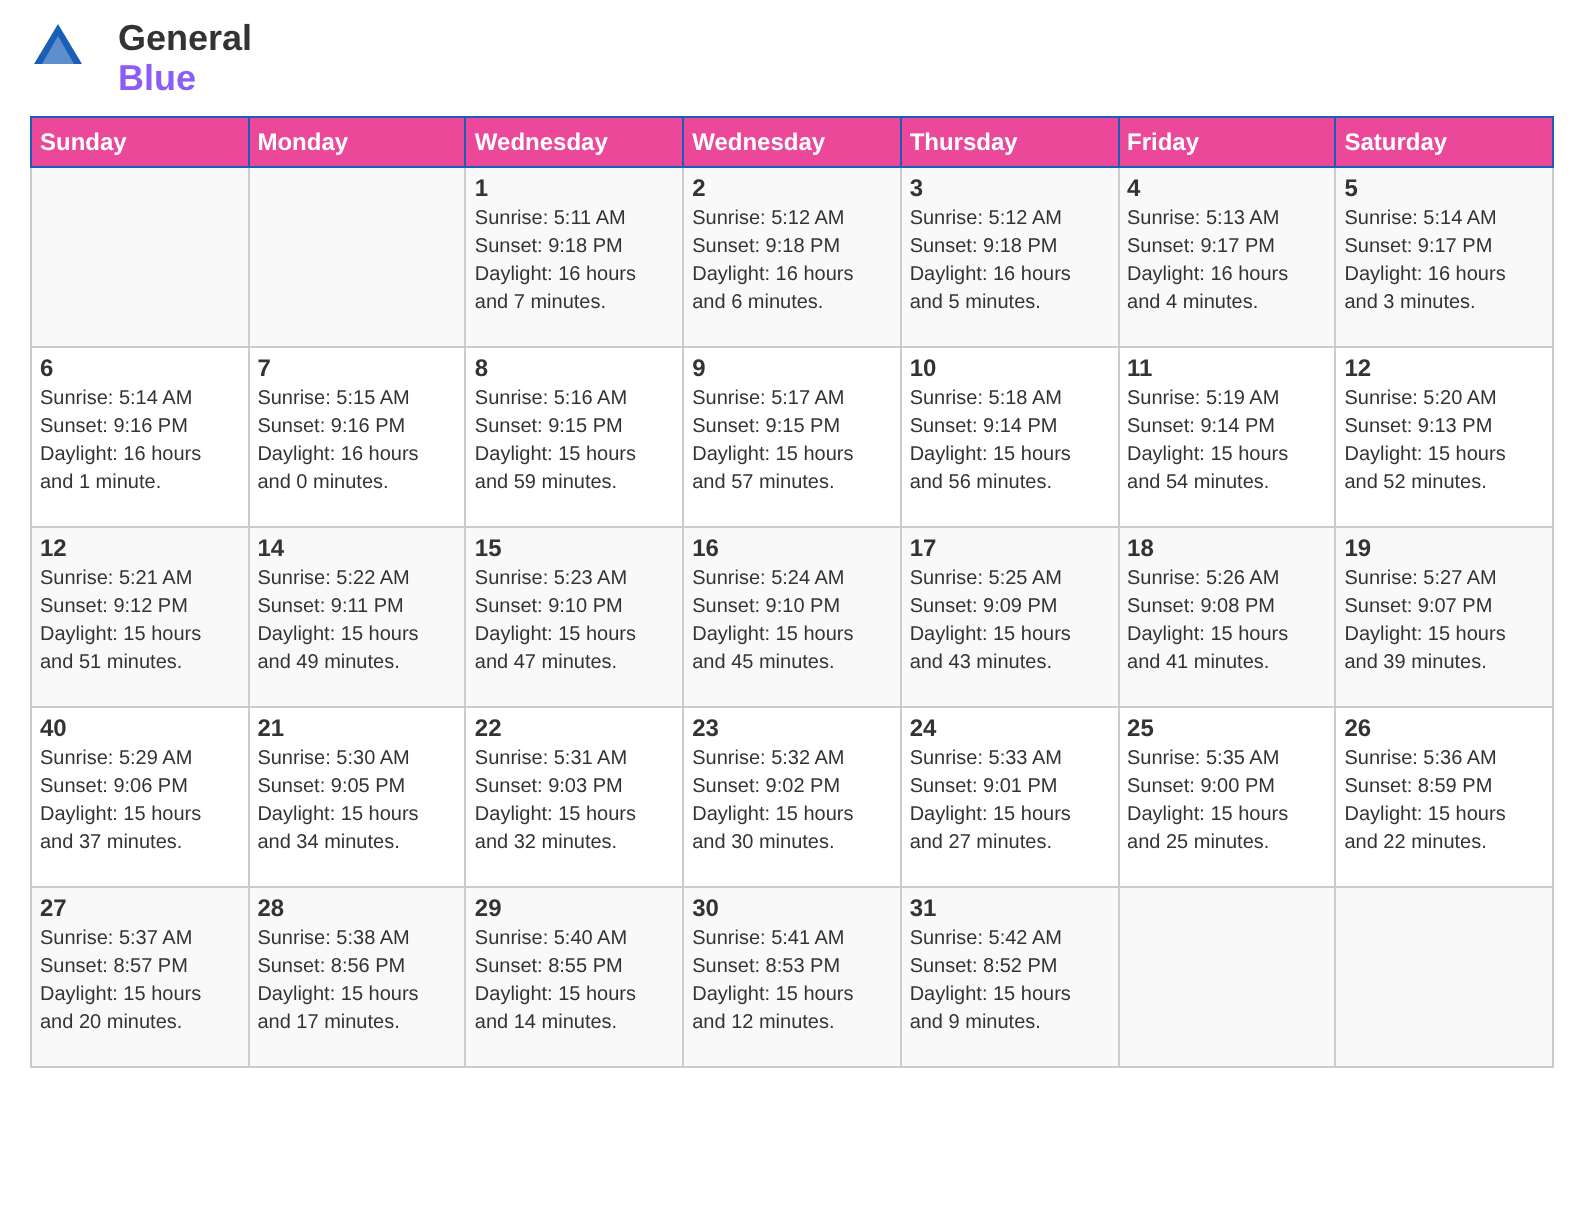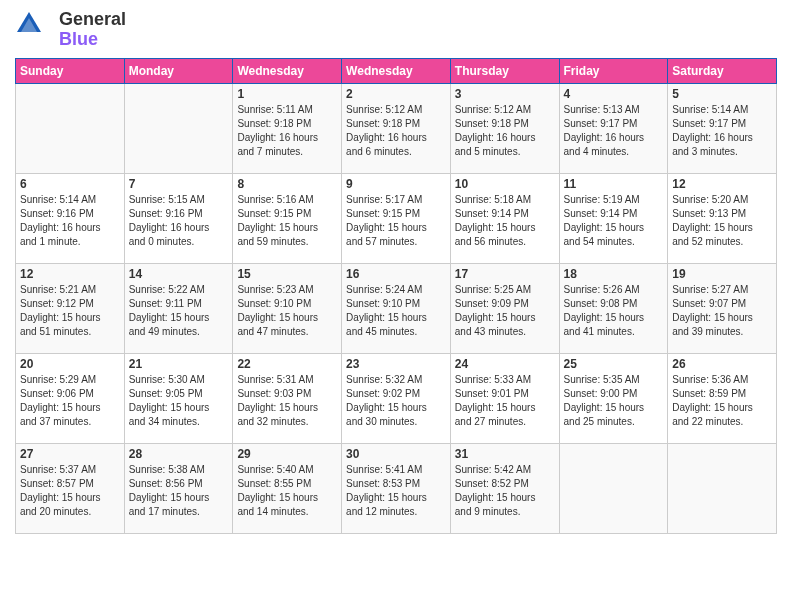--- a/index.html
+++ b/index.html
@@ -248,21 +248,21 @@
         <td>
           <span class="day-num">19</span>
           <div class="cell-text">Sunrise: 5:27 AM</div>
           <div class="cell-text">Sunset: 9:07 PM</div>
           <div class="cell-text">Daylight: 15 hours</div>
           <div class="cell-text">and 39 minutes.</div>
         </td>
       </tr>
       <tr>
         <td>
-          <span class="day-num">20</span>
+          <span class="day-num">40</span>
           <div class="cell-text">Sunrise: 5:29 AM</div>
           <div class="cell-text">Sunset: 9:06 PM</div>
           <div class="cell-text">Daylight: 15 hours</div>
           <div class="cell-text">and 37 minutes.</div>
         </td>
         <td>
           <span class="day-num">21</span>
           <div class="cell-text">Sunrise: 5:30 AM</div>
           <div class="cell-text">Sunset: 9:05 PM</div>
           <div class="cell-text">Daylight: 15 hours</div>

